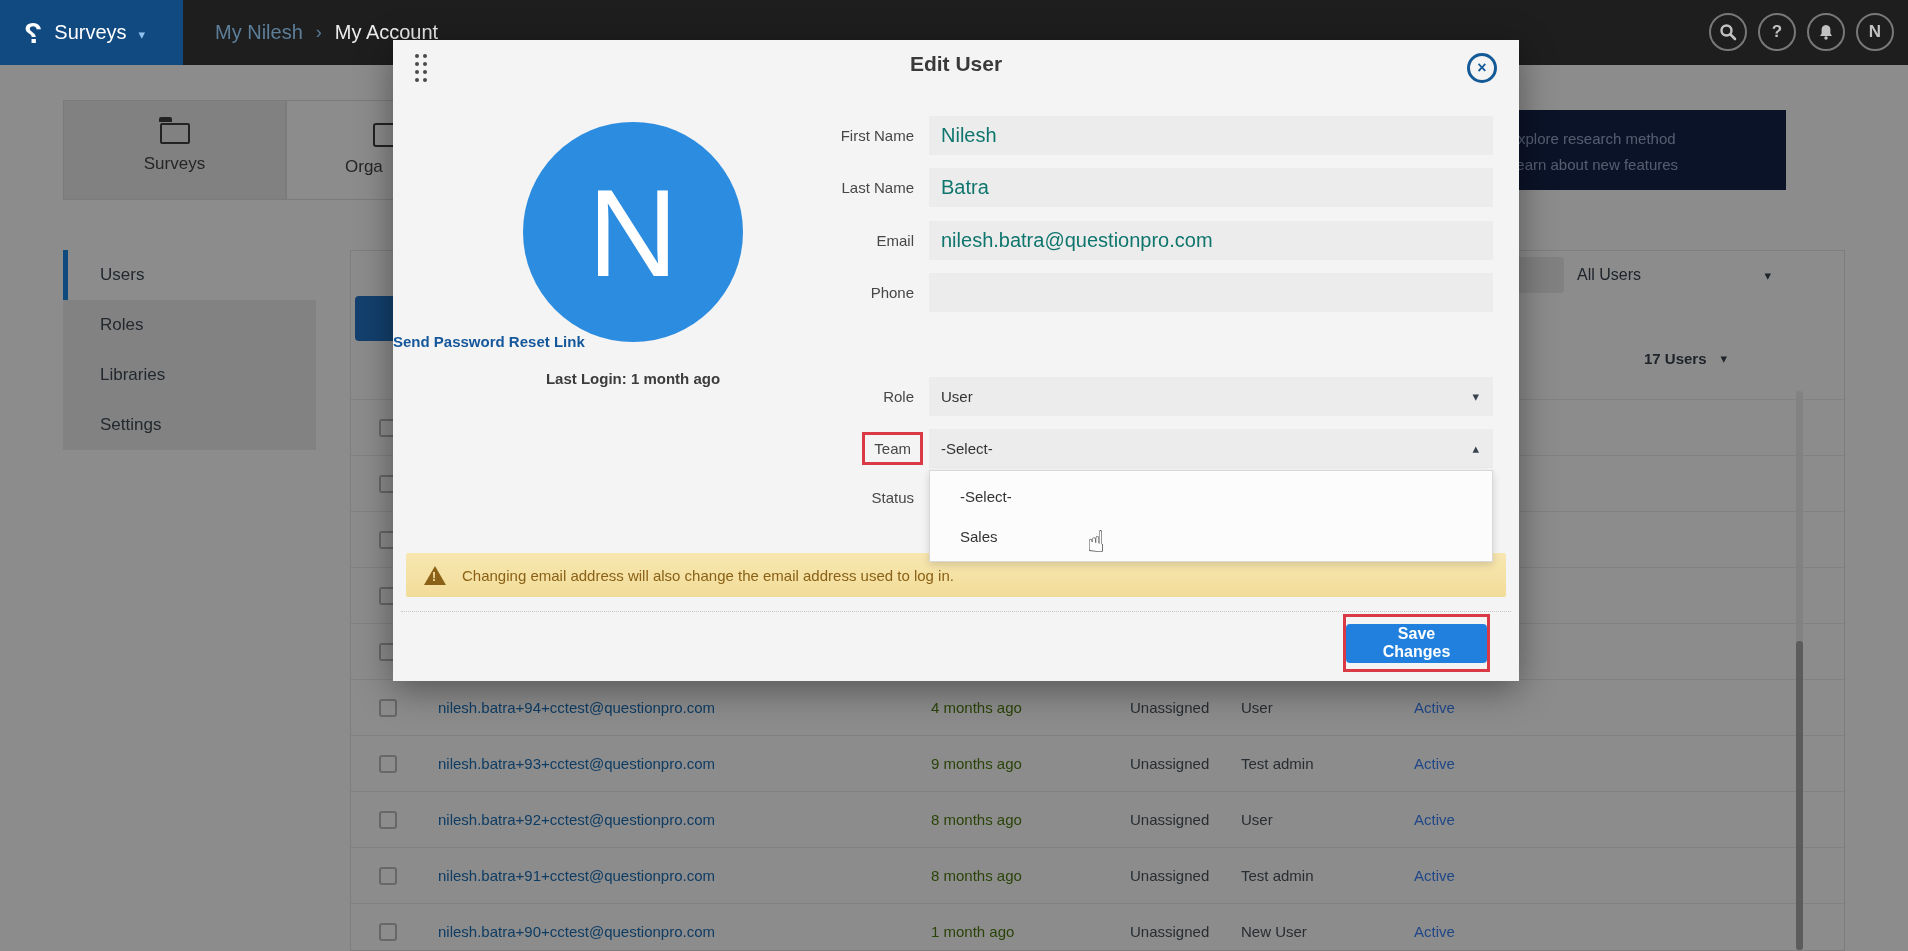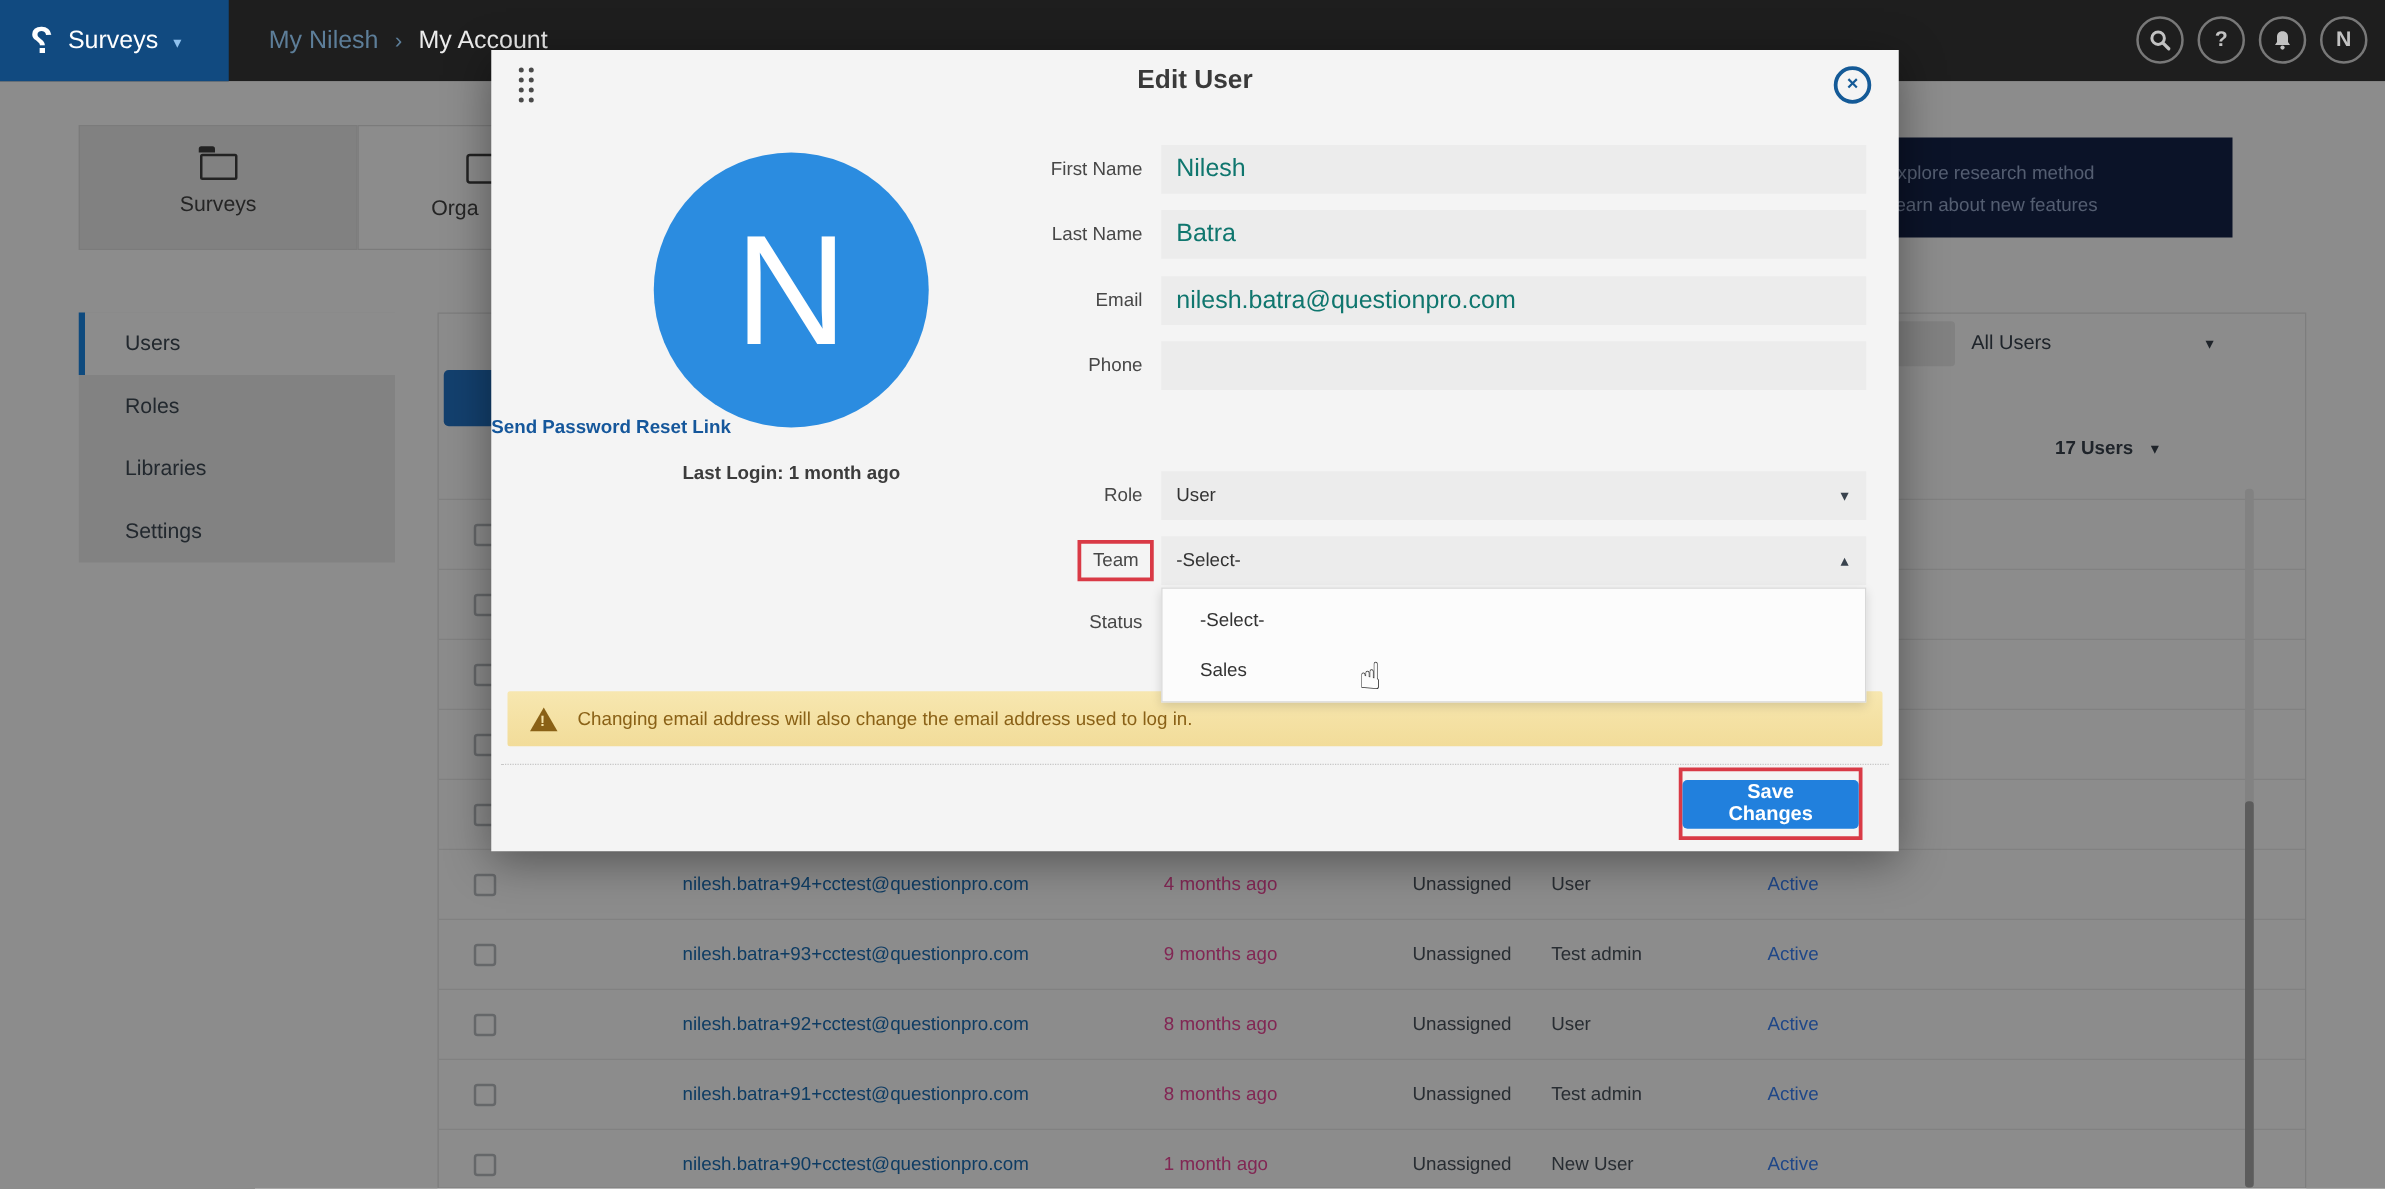--- a/index.html
+++ b/index.html
@@ -49,22 +49,22 @@
   .card { position:absolute; left:350px; top:185px; width:1495px; height:701px; background:#fff; border:1px solid #e3e3e3; }
   .add-user-btn { position:absolute; left:4px; top:45px; width:120px; height:45px; background:#2476c9; border:none; border-radius:4px; cursor:pointer; }
   .search-input { position:absolute; left:1000px; top:6px; width:213px; height:36px; background:#ececec; border:none; border-radius:3px; padding:0 12px; font-size:15px; color:#333; }
   .filter-select { position:absolute; left:1218px; top:6px; width:227px; height:36px; display:flex; align-items:center; justify-content:space-between; padding:0 25px 0 8px; font-size:16px; color:#39434e; cursor:pointer; }
   .caret { font-size:13px; color:#39434e; }
   .count-select { position:absolute; left:1293px; top:99px; display:flex; gap:14px; align-items:center; font-size:15px; font-weight:bold; color:#39434e; cursor:pointer; }
   .rows { position:absolute; left:0; top:148px; right:0; }
   .row { display:flex; align-items:center; height:56px; border-top:1px solid #ececec; font-size:15px; }
   .c-cb { width:59px; padding-left:28px; display:flex; }
   .cb { width:18px; height:18px; border:2px solid #b8bcc0; border-radius:3px; background:#fff; cursor:pointer; }
-  .c-email { width:521px; padding-left:28px; color:#1b6eb5; cursor:pointer;text-align:center; }
-  .c-login { width:199px; color:#ec4899; }
+  .c-email { width:521px; padding-left:28px; color:#1b6eb5; cursor:pointer; }
+  .c-login { width:199px; color:#4d7c0f; }
   .c-team  { width:111px; color:#49525c; }
   .c-role  { width:173px; color:#49525c; }
   .c-status{ flex:1; color:#3b82f6; }
   .vscroll-track { position:absolute; right:41px; top:140px; bottom:0; width:7px; background:#ededed; border-radius:3px; }
   .vscroll-thumb { position:absolute; left:0; right:0; top:250px; bottom:0; background:#a8a8a8; border-radius:3px; cursor:pointer; }
 
   
   .modal { position:absolute; left:393px; top:40px; width:1126px; height:641px; background:#f4f4f4; z-index:20; box-shadow:0 8px 34px rgba(0,0,0,0.4); }
   .m-title { position:absolute; top:0; left:0; right:0; height:48px; line-height:48px; text-align:center; font-size:21px; font-weight:bold; color:#3a3a3a; }
   .drag-dots { position:absolute; left:22px; top:14px; width:4px; height:4px; background:#4a4a4a; border-radius:50%; cursor:grab;

